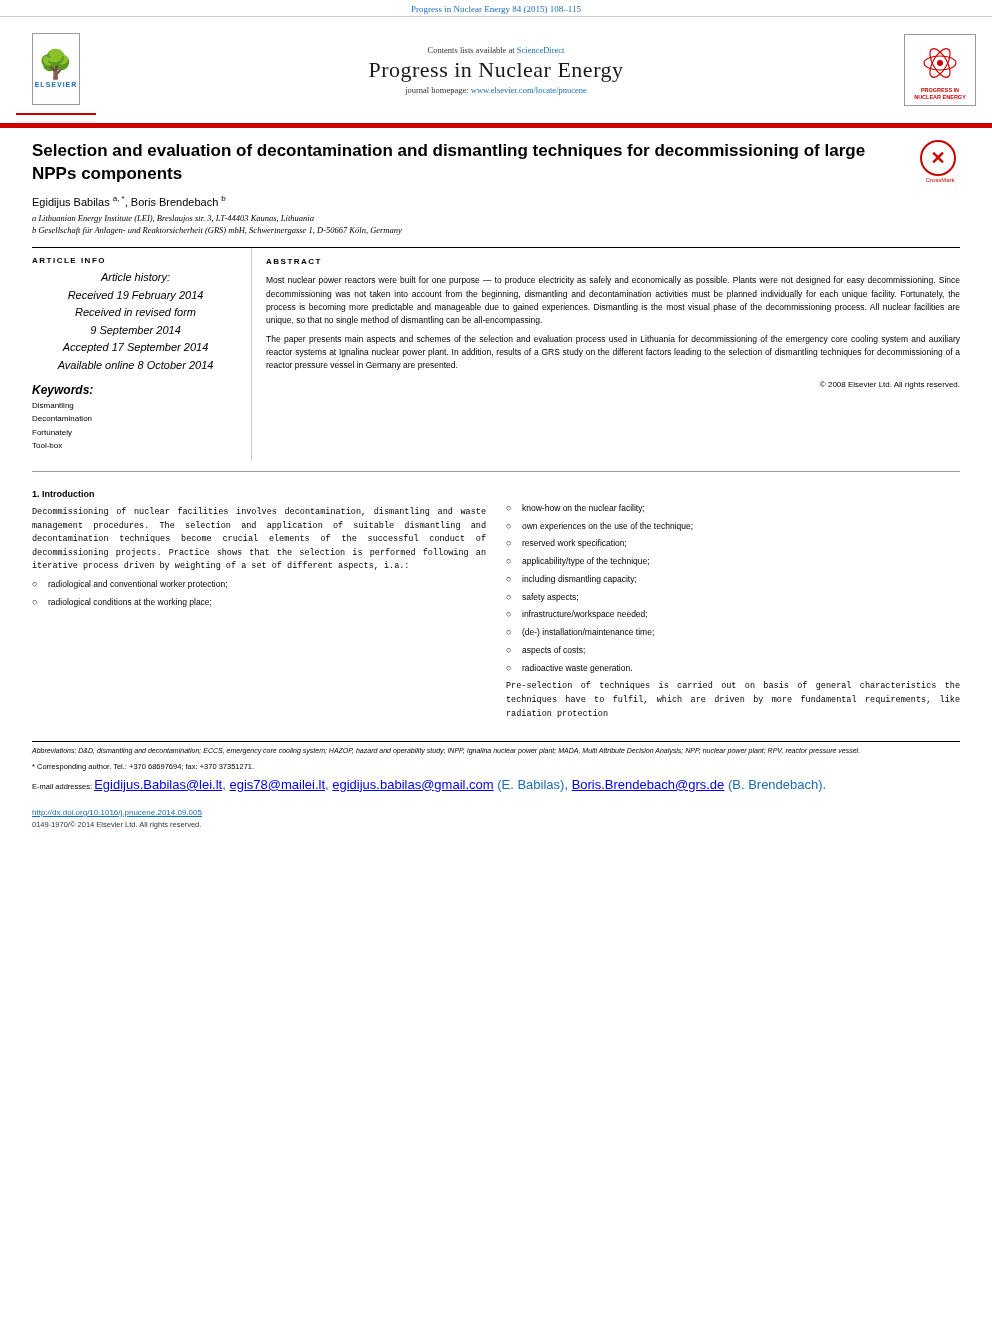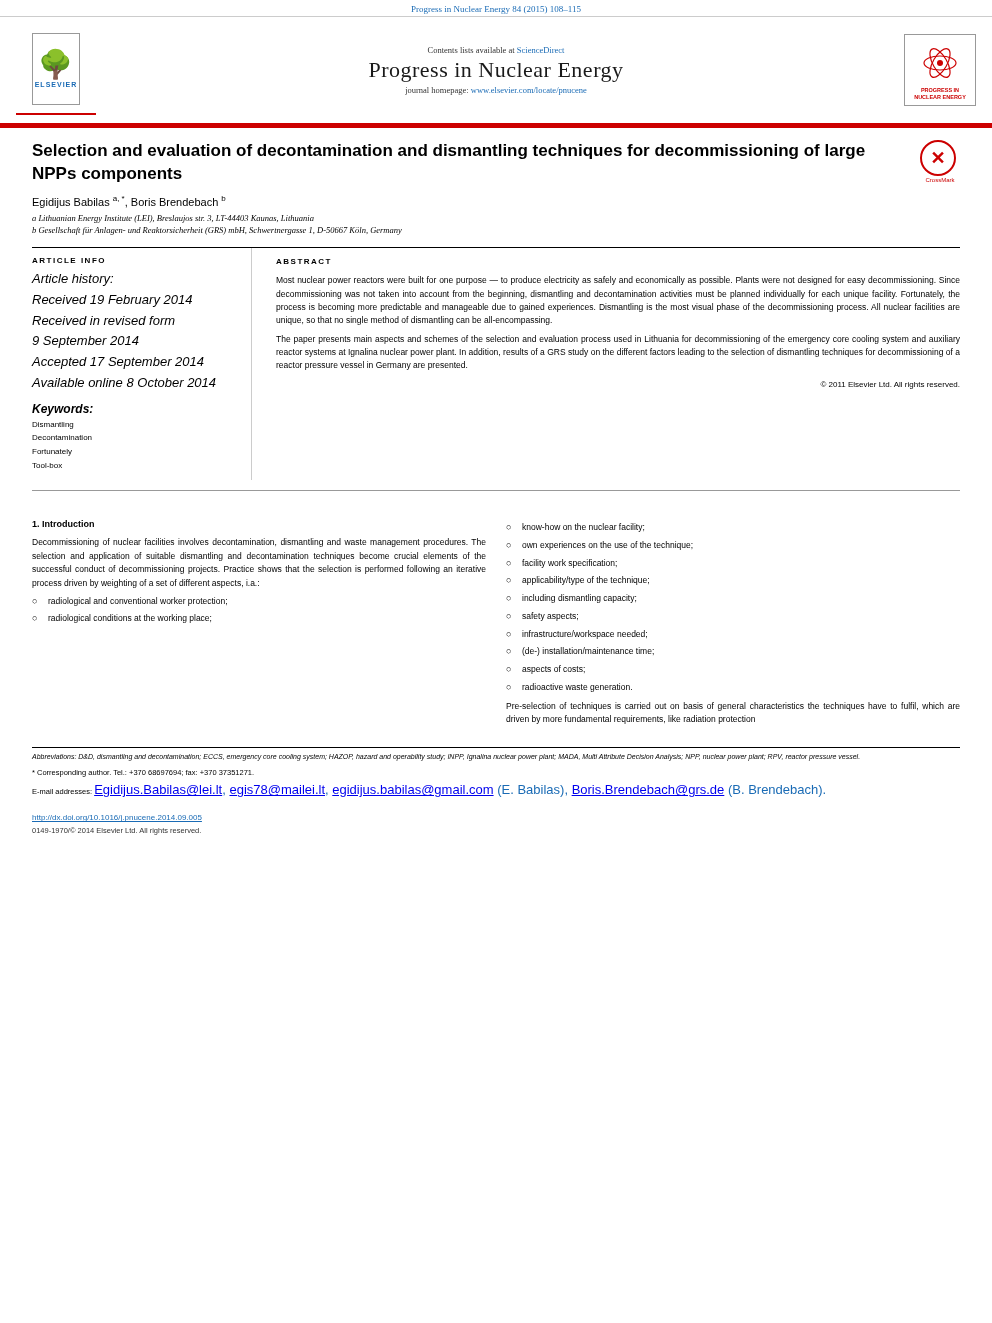--- a/index.html
+++ b/index.html
@@ -181,21 +181,21 @@
       font-style: italic;
       color: #000;
       margin-bottom: 10px;
       line-height: 1.5;
       font-family: "Times New Roman", serif;
     }
 
     
     .info-abstract {
       display: flex;
-      gap: 10px;
+      gap: 0;
       border-top: 1px solid #000;
       margin-top: 4px;
     }
 
     .article-info {
       width: 220px;
       flex-shrink: 0;
       padding: 8px 12px 8px 0;
       border-right: 1px solid #ccc;
       font-size: 8px;
@@ -203,24 +203,25 @@
     }
     .info-section-title {
       font-size: 8px;
       font-weight: bold;
       letter-spacing: 1.5px;
       font-family: Arial, sans-serif;
       margin-bottom: 4px;
       text-transform: uppercase;
     }
     .history-item {
-      font-size: 13px;
+      font-size: 11px;
       font-style: italic;
       line-height: 1.6;
       color: #000;
+      text-align: center;
     }
     .keywords-title {
       font-size: 12px;
       font-weight: bold;
       font-style: italic;
       margin-top: 8px;
       margin-bottom: 2px;
       font-family: Arial, sans-serif;
     }
     .keyword-item {
@@ -273,30 +274,31 @@
       line-height: 1.55;
     }
     .body-col {
       flex: 1;
     }
     .section-heading {
       font-size: 9px;
       font-weight: bold;
       font-family: Arial, sans-serif;
       margin-bottom: 4px;
-      margin-top: 17px;
+      margin-top: 6px;
     }
     .section-number {
       font-weight: bold;
     }
     .body-text {
       text-align: justify;
       font-size: 8.5px;
       line-height: 1.6;
       margin-bottom: 4px;
+      font-family: Liberation Mono, monospace;
     }
     .bullet-list {
       list-style: none;
       padding: 0;
       margin: 4px 0 4px 0;
     }
     .bullet-list li {
       padding-left: 16px;
       position: relative;
       margin-bottom: 5px;
@@ -430,21 +432,21 @@
       <div class="keyword-item">Fortunately</div>
       <div class="keyword-item">Tool-box</div>
     </div>
 
     <div class="abstract-section">
       <div class="abstract-title">ABSTRACT</div>
       <div class="abstract-text">
         <p>Most nuclear power reactors were built for one purpose — to produce electricity as safely and economically as possible. Plants were not designed for easy decommissioning. Since decommissioning was not taken into account from the beginning, dismantling and decontamination activities must be planned individually for each unique facility. Fortunately, the process is becoming more predictable and manageable due to gained experiences. Dismantling is the most visual phase of the decommissioning process. All nuclear facilities are unique, so that no single method of dismantling can be all-encompassing.</p>
         <p>The paper presents main aspects and schemes of the selection and evaluation process used in Lithuania for decommissioning of the emergency core cooling system and auxiliary reactor systems at Ignalina nuclear power plant. In addition, results of a GRS study on the different factors leading to the selection of dismantling techniques for decommissioning of a reactor pressure vessel in Germany are presented.</p>
       </div>
-      <div class="copyright-line">© 2011 Elsevier Ltd. All rights reserved.</div>
+      <div class="copyright-line">© 2008 Elsevier Ltd. All rights reserved.</div>
     </div>
   </div>
 
   <hr class="section-divider">
 
   <div class="body-columns">
 
     <div class="body-col">
       <div class="section-heading">
         <span class="section-number">1.</span>
@@ -454,21 +456,21 @@
       <ul class="bullet-list">
         <li>radiological and conventional worker protection;</li>
         <li>radiological conditions at the working place;</li>
       </ul>
     </div>
 
     <div class="body-col">
       <ul class="bullet-list" style="margin-top:20px;">
         <li>know-how on the nuclear facility;</li>
         <li>own experiences on the use of the technique;</li>
-        <li>facility work specification;</li>
+        <li>reserved work specification;</li>
         <li>applicability/type of the technique;</li>
         <li>including dismantling capacity;</li>
         <li>safety aspects;</li>
         <li>infrastructure/workspace needed;</li>
         <li>(de-) installation/maintenance time;</li>
         <li>aspects of costs;</li>
         <li>radioactive waste generation.</li>
       </ul>
       <div class="body-text" style="margin-top:6px;">Pre-selection of techniques is carried out on basis of general characteristics the techniques have to fulfil, which are driven by more fundamental requirements, like radiation protection</div>
     </div>

